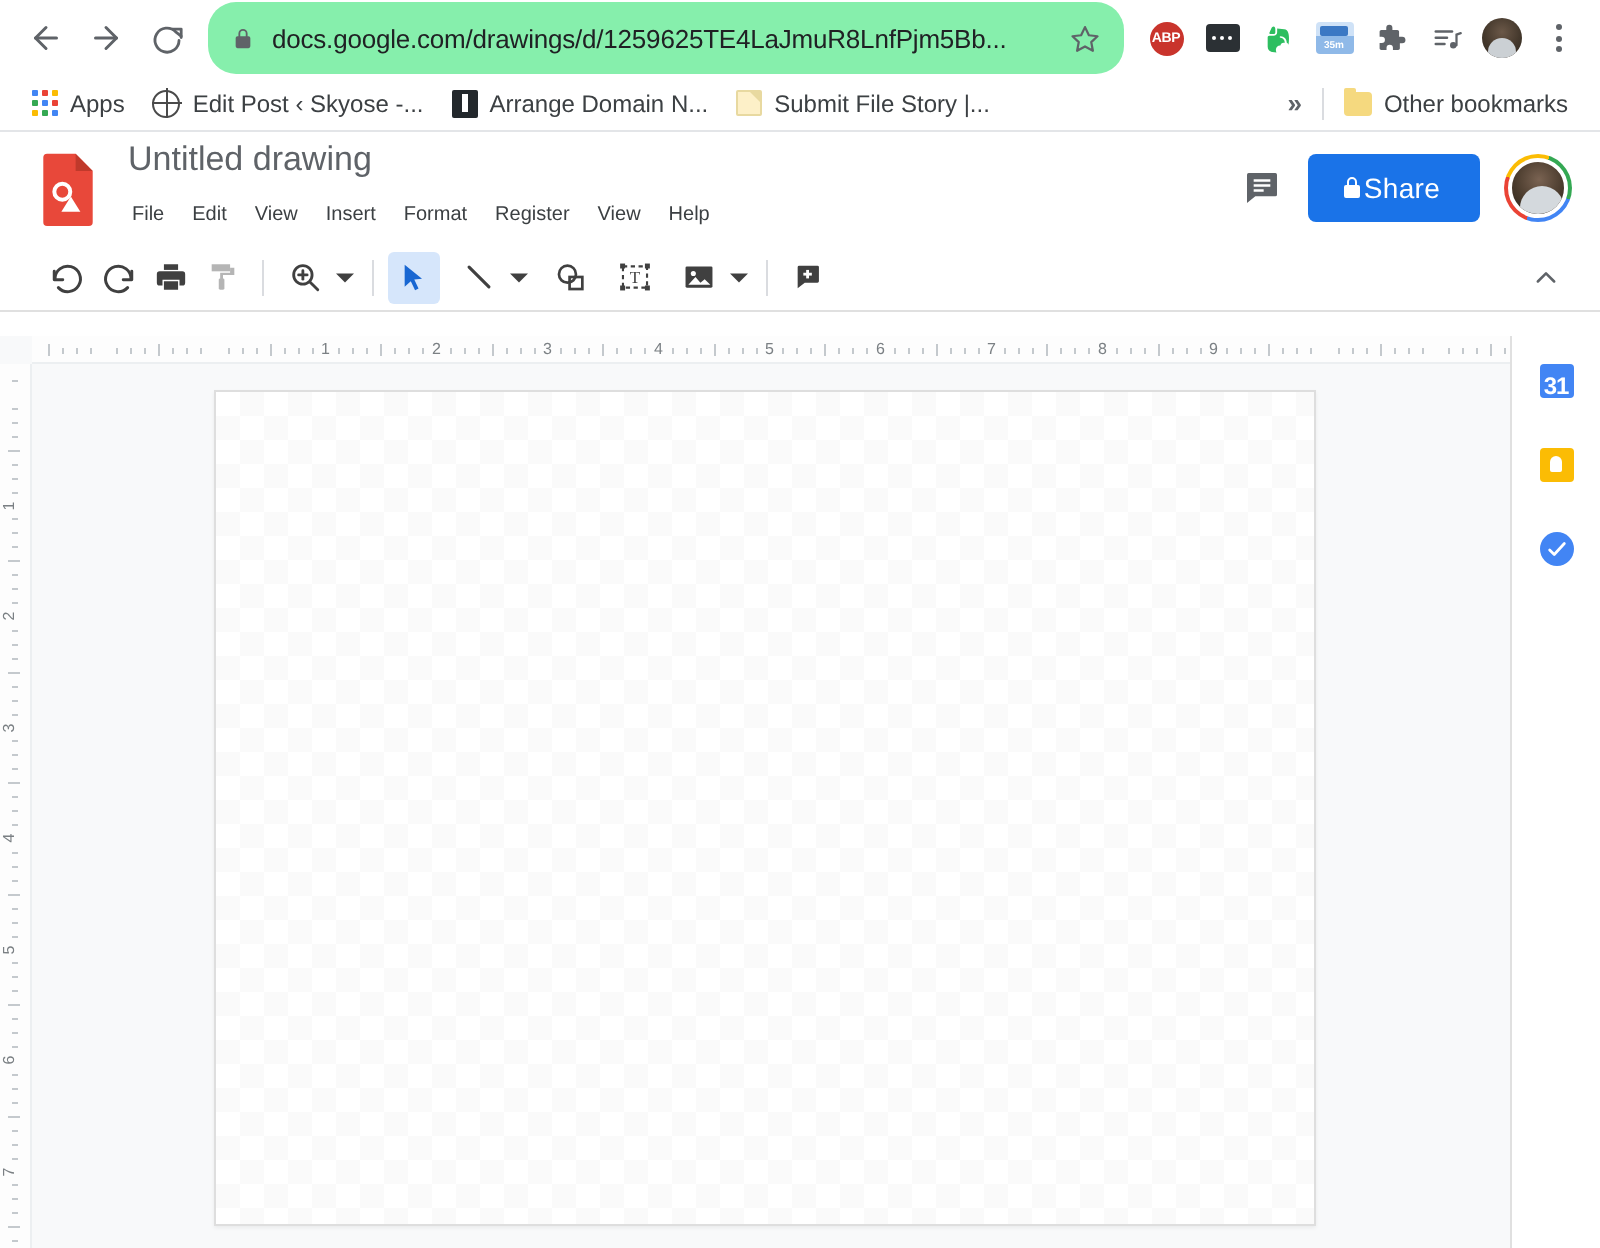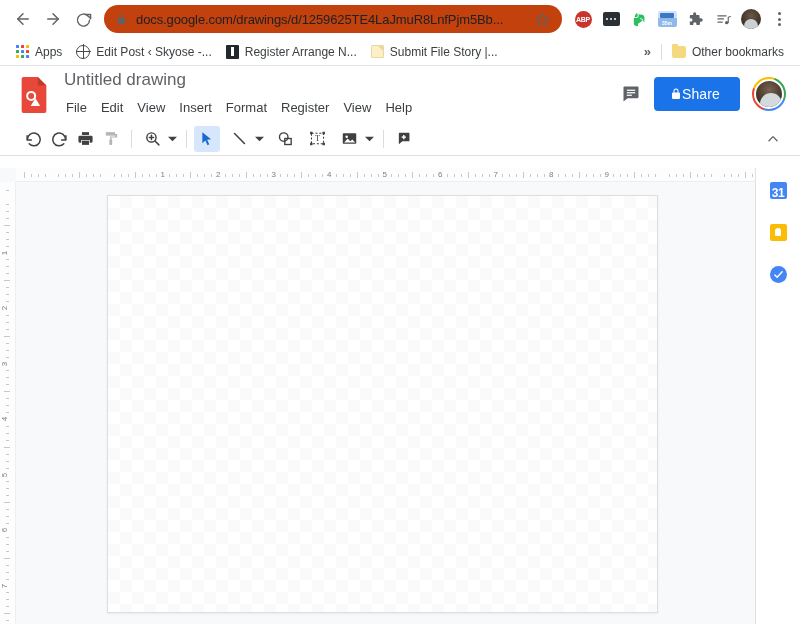--- a/index.html
+++ b/index.html
@@ -16,21 +16,21 @@
     height: 38px; background: #ffffff;
     display: flex; align-items: center; padding: 0 8px;
   }
   .nav-btn {
     width: 30px; height: 30px; border-radius: 50%;
     display: flex; align-items: center; justify-content: center;
     color: #5f6368; flex: 0 0 auto;
   }
   .nav-btn svg { display: block; }
   .omnibox {
-    flex: 1 1 auto; height: 28px; background: #c2410c; border-radius: 14px;
+    flex: 1 1 auto; height: 36px; background: #86efac; border-radius: 14px;
     display: flex; align-items: center; padding: 0 12px; margin: 0 8px 0 6px;
     min-width: 0;
   }
   .omnibox .lock { margin-right: 9px; flex: 0 0 auto; display:flex; }
   .omnibox .url {
     font-size: 13px; color: #202124; white-space: nowrap; overflow: hidden;
     text-overflow: ellipsis; flex: 1 1 auto; letter-spacing: -0.1px;
   }
   .omnibox .star { margin-left: 8px; flex: 0 0 auto; display:flex; }
   .ext-row { display: flex; align-items: center; gap: 2px; flex: 0 0 auto; }
@@ -124,21 +124,21 @@
     height: 56px; background: #fff; display: flex; align-items: center;
     padding: 0 14px 0 18px;
   }
   .doc-logo {
     width: 32px; height: 38px; flex: 0 0 auto; margin-right: 14px; position: relative;
   }
   .titleblock { flex: 1 1 auto; min-width:0; display:flex; flex-direction:column; gap:8px; }
   .doc-title { font-size: 17px; color: #5f6368; line-height: 20px; }
   .menus { display: flex; gap: 2px; margin-left: -4px; }
   .menu-item {
-    font-size: 13px; color: #3c4043; padding: 2px 6px; border-radius: 3px; line-height:16px;
+    font-size: 10px; color: #3c4043; padding: 2px 6px; border-radius: 3px; line-height:16px;
   }
   .hdr-right { display: flex; align-items: center; gap: 12px; flex: 0 0 auto; }
   .comment-ico { width: 22px; height: 22px; display:flex; align-items:center; justify-content:center;}
   .share-btn {
     height: 34px; background: #1a73e8; color: #fff; border-radius: 4px;
     display: flex; align-items: center; padding: 0 20px 0 16px;
     font-size: 14px; font-weight: 500; letter-spacing: 0.15px;
   }
   .profile-ring {
     width: 34px; height: 34px; border-radius: 50%; padding: 2px;
@@ -347,21 +347,21 @@
 
     <div class="bm">
       <span class="globe"></span>
       <span class="bm-label">Edit Post ‹ Skyose -...</span>
     </div>
 
     <div class="bm">
       <span class="dark-ico">
           <i></i>
         </span>
-      <span class="bm-label">Register Arrange N...</span>
+      <span class="bm-label">Arrange Domain N...</span>
     </div>
 
     <div class="bm">
       <span class="page-ico"></span>
       <span class="bm-label">Submit File Story |...</span>
     </div>
 
     <div class="bm-right">
       <span class="bm-overflow">»</span>
       <span class="bm-sep"></span>

